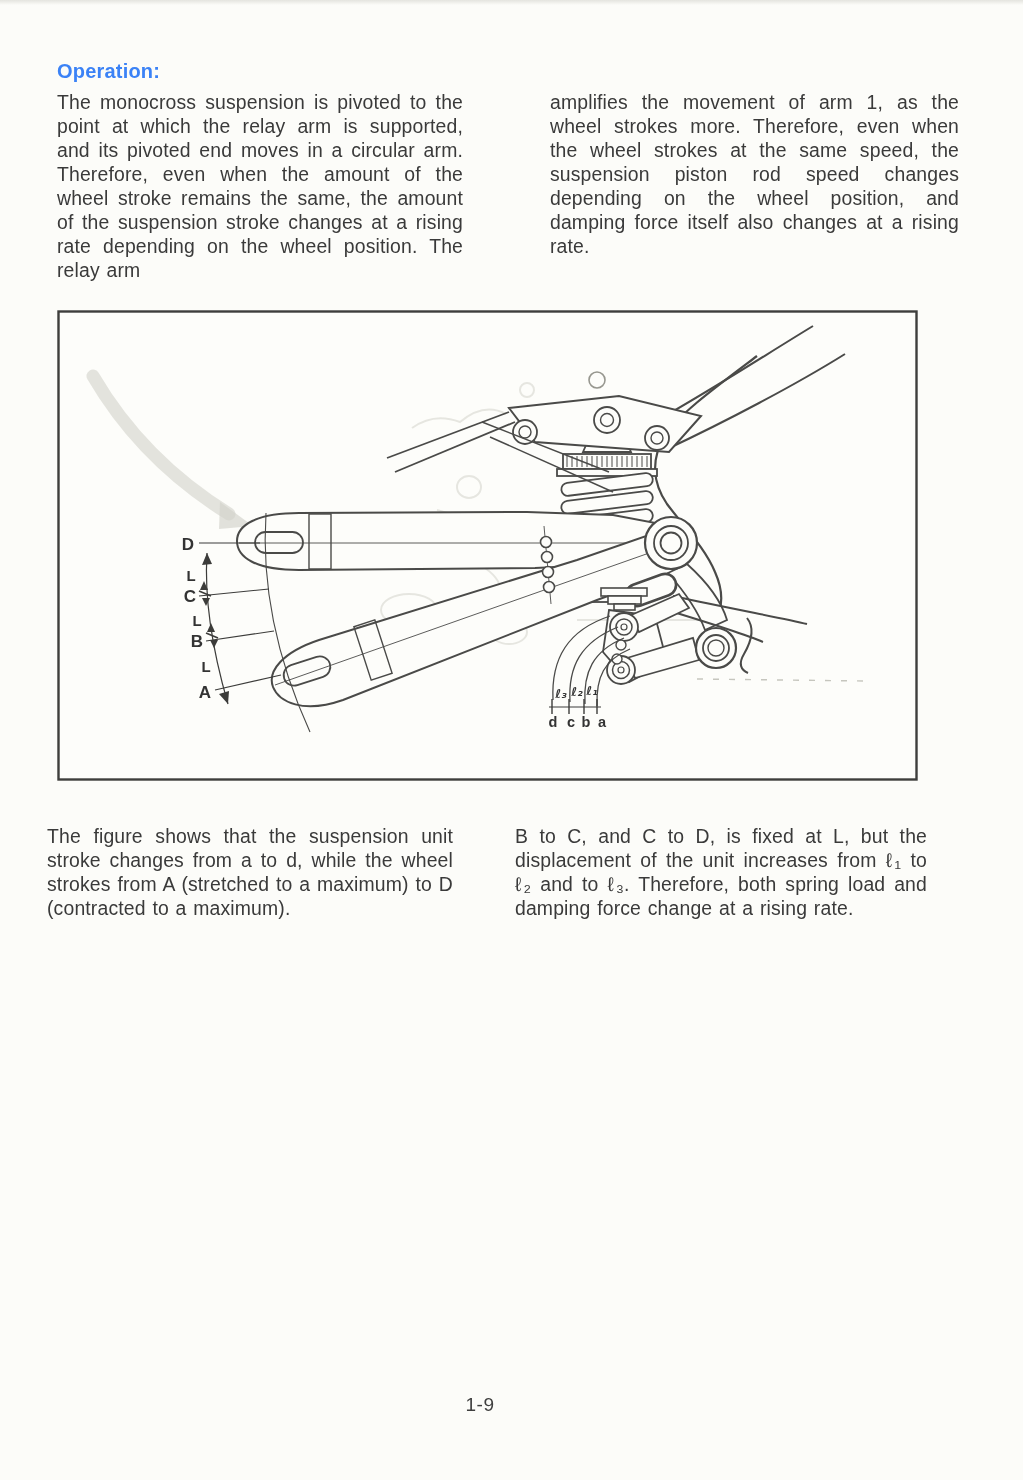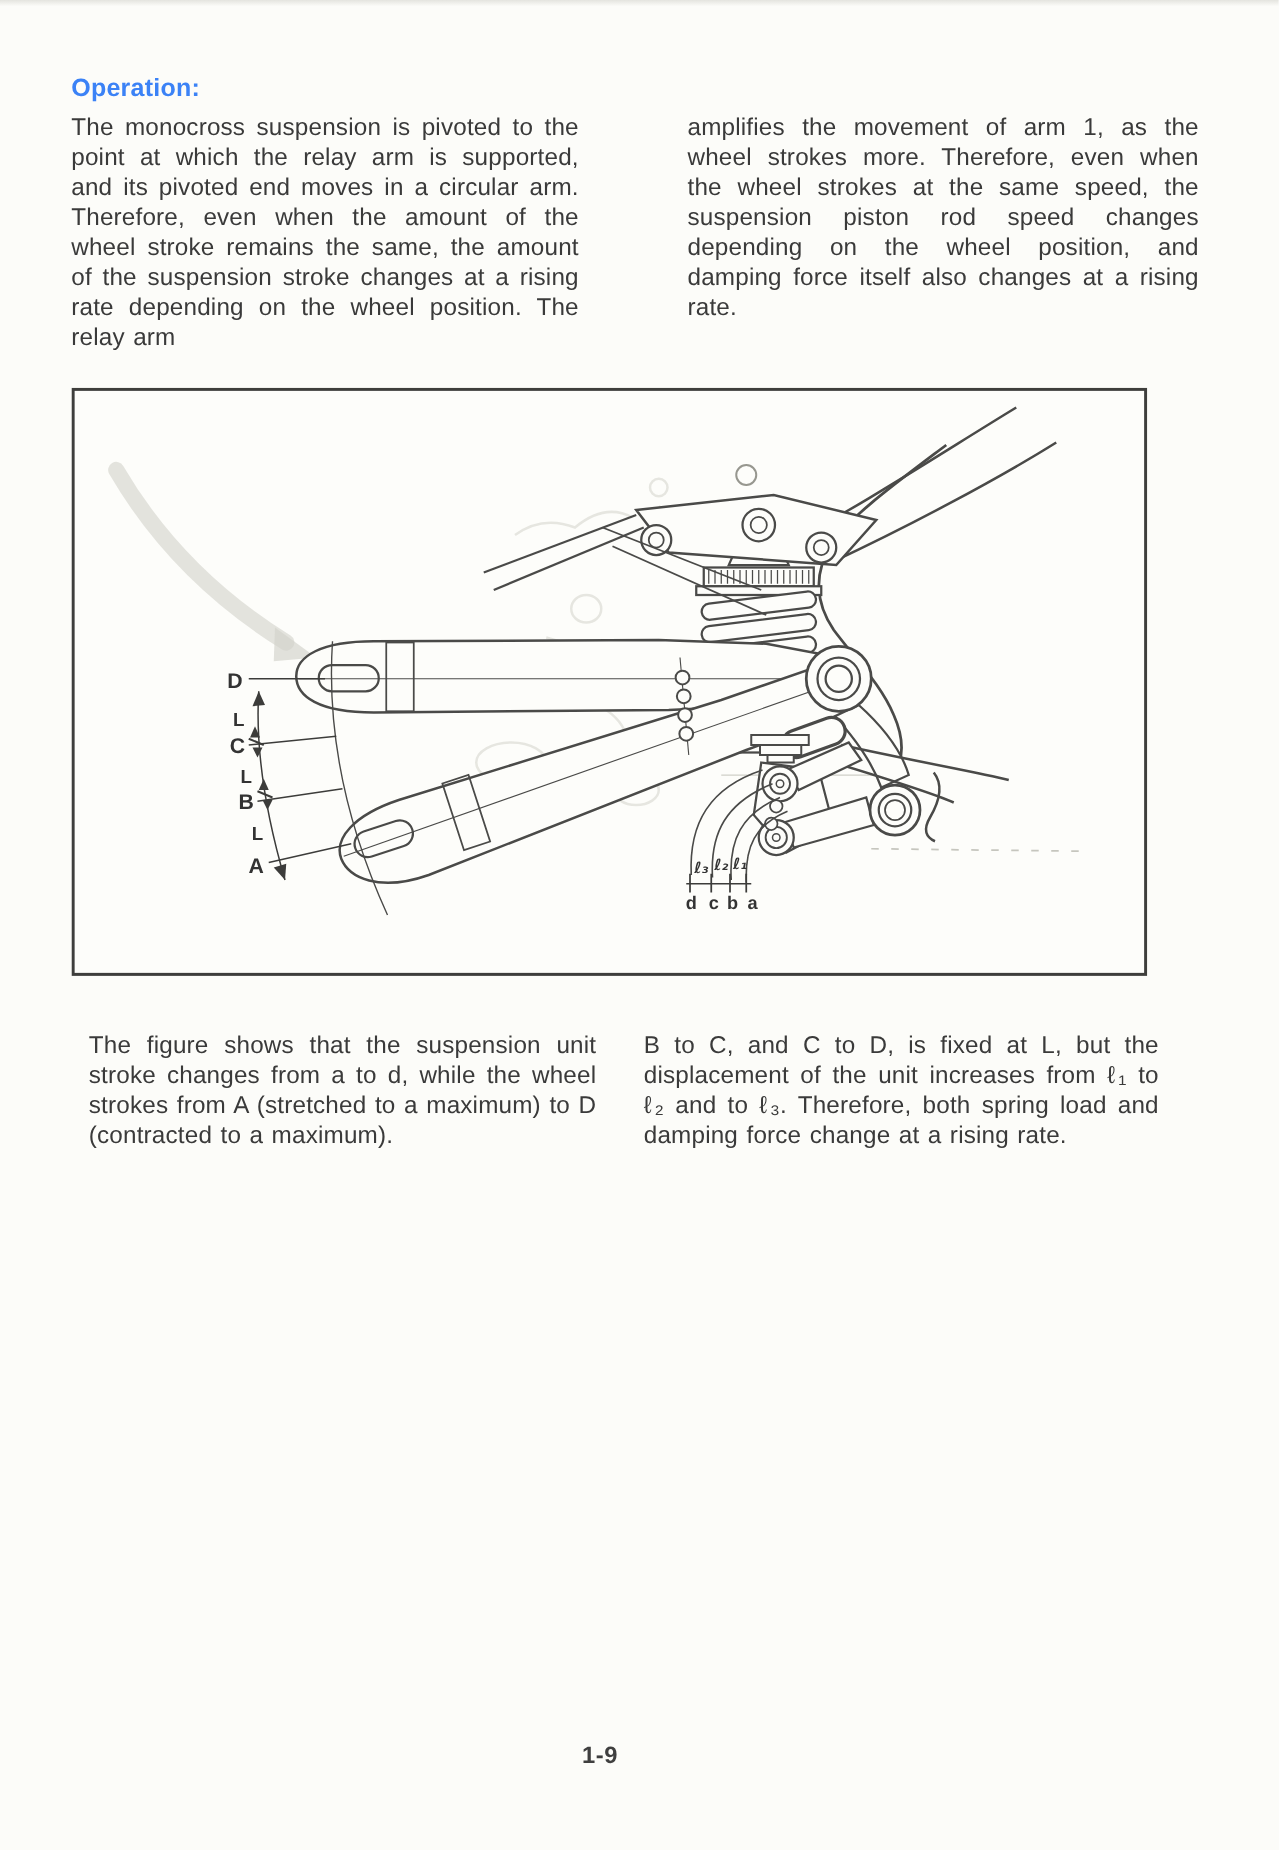--- a/index.html
+++ b/index.html
@@ -19,27 +19,27 @@
     font-size:19.4px;line-height:24px;
     text-align:justify;letter-spacing:.15px;word-spacing:1.2px;
     color:#3a3a3a;
   }
   .heading{
     position:absolute;left:57px;top:60px;
     font-size:20px;font-weight:bold;letter-spacing:.2px;color:#3b82f6;
   }
   #intro-left{left:57px;top:90px;width:406px;}
   #intro-right{left:512px;top:90px;width:409px;margin-left:38px;}
-  #body-left{left:71px;top:824px;width:406px;}
+  #body-left{left:47px;top:824px;width:406px;}
   #body-left p{margin:0;}
   #body-right{left:515px;top:824px;width:412px;}
   #figure-wrap{position:absolute;left:57px;top:310px;width:861px;height:471px;}
   #page-number{
     position:absolute;left:425px;top:1394px;width:110px;
-    text-align:center;font-size:19px;color:#3f3f3f;letter-spacing:.5px;font-weight:bold;
+    text-align:center;font-size:19px;color:#3f3f3f;letter-spacing:.5px;
   }
   svg text{fill:#333;}
   .figlabel{font-family:"Liberation Sans","DejaVu Sans",sans-serif;font-weight:bold;}
   .striker{font-family:"DejaVu Sans",sans-serif;font-style:italic;font-weight:bold;}
 </style>
 </head>
 <body>
 
 <div class="scan-edge-top"></div>
 

